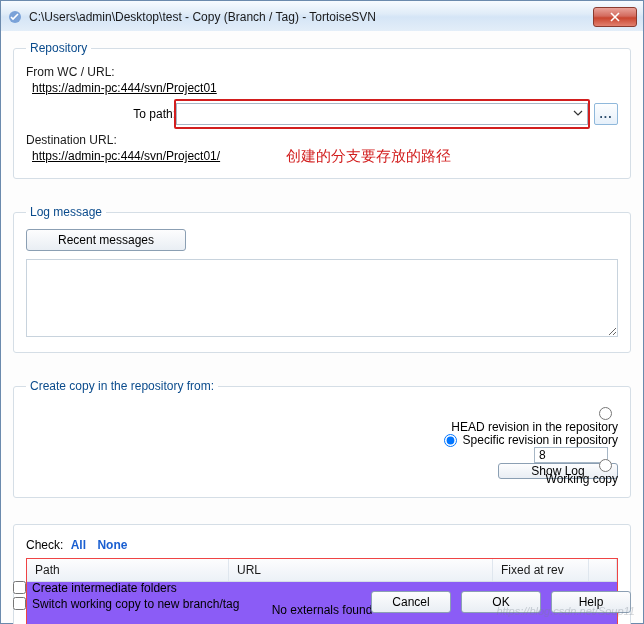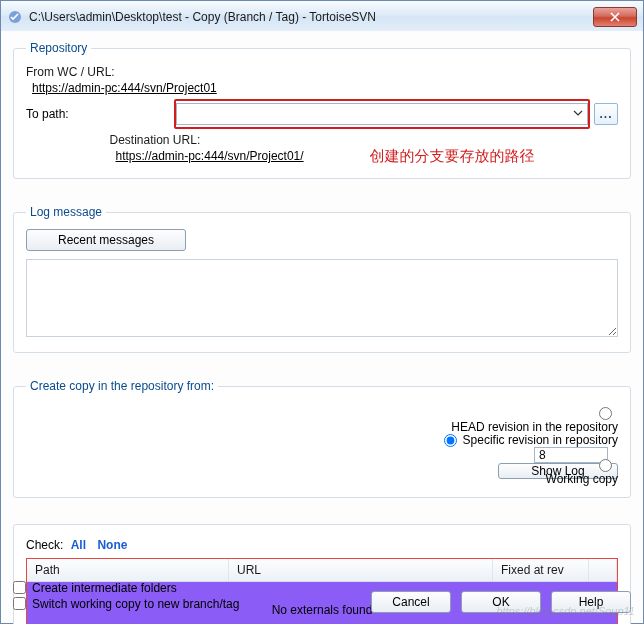--- a/index.html
+++ b/index.html
@@ -11,29 +11,29 @@
 .titlebar .title { flex: 1; color: #1a1a1a; }
 .close-btn { width: 44px; height: 20px; background: linear-gradient(#e9a39a, #d36b5e 45%, #c9452f 55%, #e2816f); border: 1px solid #8a3b2f; border-radius: 3px; display: flex; align-items: center; justify-content: center; color: #fff; cursor: pointer; }
 
 .client { position: absolute; top: 30px; left: 0; right: 0; bottom: 0; padding: 10px 12px; background: #fdfdfd; }
 
 fieldset { border: 1px solid #d5dee6; border-radius: 3px; padding: 10px 12px 12px 12px; margin-bottom: 26px; background: #fff; }
 legend { color: #0a4b8c; padding: 0 4px; font-size: 12px; }
 .lbl { color: #1a1a1a; }
 .val { color: #000; margin-top: 2px; margin-left: 6px; text-decoration: underline; }
 
-.to-row { display: flex; align-items: center; margin-top: 8px; }
+.to-row { display: flex; align-items: center; margin-top: 8px; text-align: right; }
 .to-label { width: 150px; color: #000; }
 .to-combo-wrap { position: relative; flex: 1; }
 .to-combo-wrap .hi { position: absolute; inset: -4px -2px; border: 2px solid #d21e1e; border-radius: 2px; pointer-events: none; }
 .combo { width: 100%; height: 22px; border: 1px solid #a7b7c6; background: #fff; padding: 0 22px 0 6px; position: relative; }
 .combo .arrow { position: absolute; right: 4px; top: 3px; }
 .browse { width: 24px; height: 22px; margin-left: 6px; border: 1px solid #8fb8db; background: linear-gradient(#fdfeff,#e6f0fa); border-radius: 2px; display: flex; align-items: center; justify-content: center; cursor: pointer; color: #2a4a6a; font-weight: bold; letter-spacing: 1px; }
 
-.dest-row { display: flex; margin-top: 8px; justify-content: center; }
+.dest-row { display: flex; margin-top: 8px; }
 .dest-left { width: 260px; }
 .annot { color: #d21e1e; font-size: 15px; margin-top: 14px; font-family: "Microsoft YaHei", sans-serif; }
 
 .btn { height: 22px; padding: 0 12px; border: 1px solid #8b9fb3; background: linear-gradient(#fdfdfe,#e9eef4); border-radius: 3px; cursor: pointer; display: inline-flex; align-items: center; justify-content: center; }
 .btn-wide { width: 160px; }
 
 .log-text { width: 100%; height: 78px; border: 1px solid #c8d3dd; margin-top: 8px; background: #fff; }
 
 .radio-row { display: flex; align-items: flex-end; margin: 4px 0; height: 22px; flex-direction: column; }
 .radio-row .r { margin-right: 6px; }

